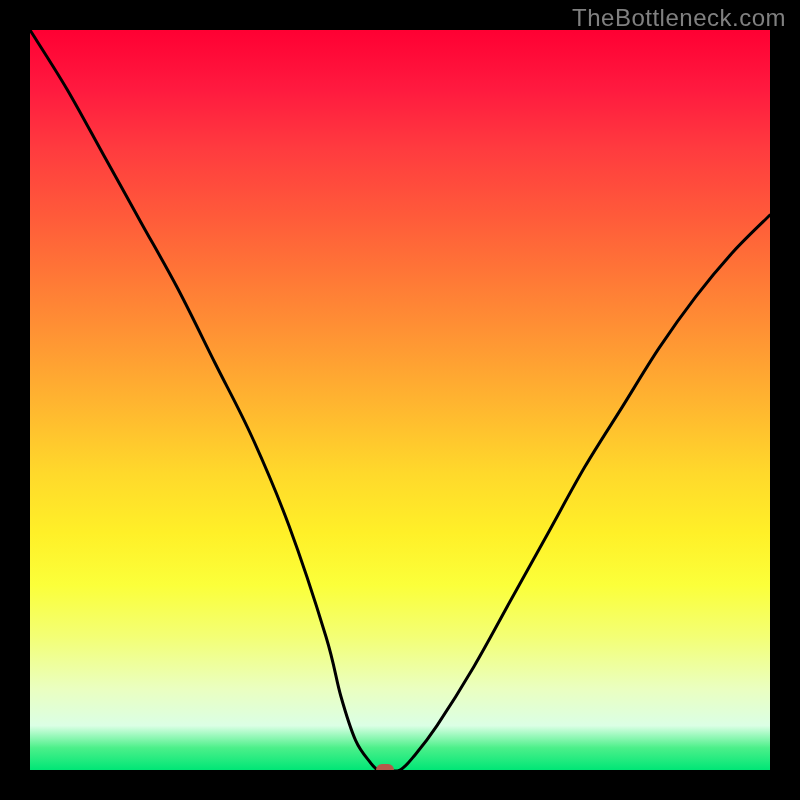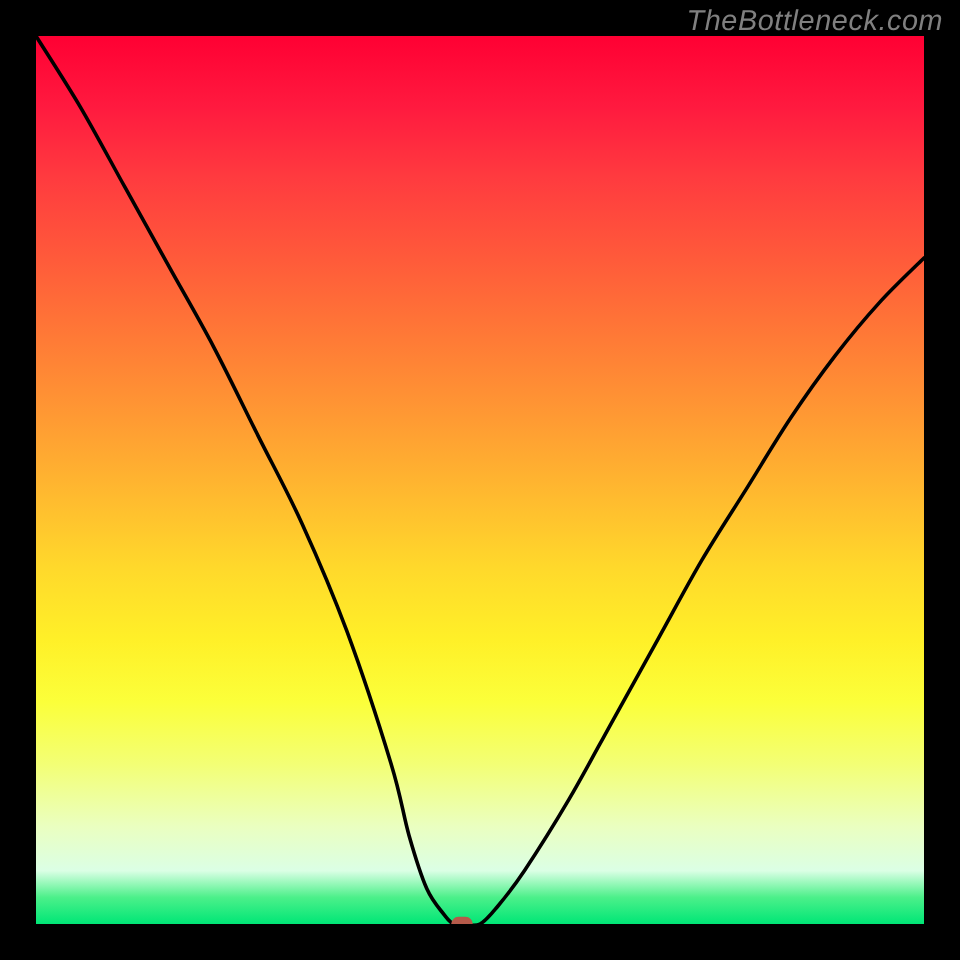--- a/index.html
+++ b/index.html
@@ -9,21 +9,20 @@
     height: 800px;
     background: #000;
     font-family: Arial, Helvetica, sans-serif;
     overflow: hidden;
   }
   .frame {
     position: relative;
     width: 800px;
     height: 800px;
     background: #000;
-    font-style: italic;
   }
   .watermark {
     position: absolute;
     top: 4px;
     right: 14px;
     color: #808080;
     font-size: 24px;
     font-weight: 500;
     letter-spacing: 0.5px;
     z-index: 5;

